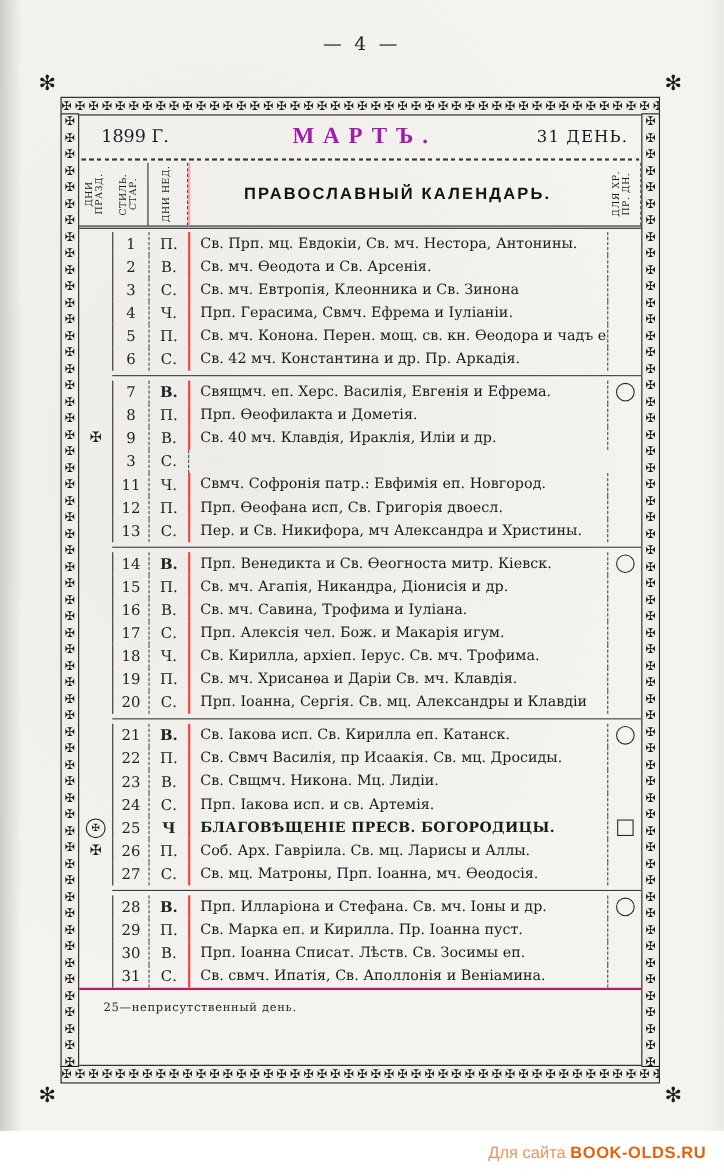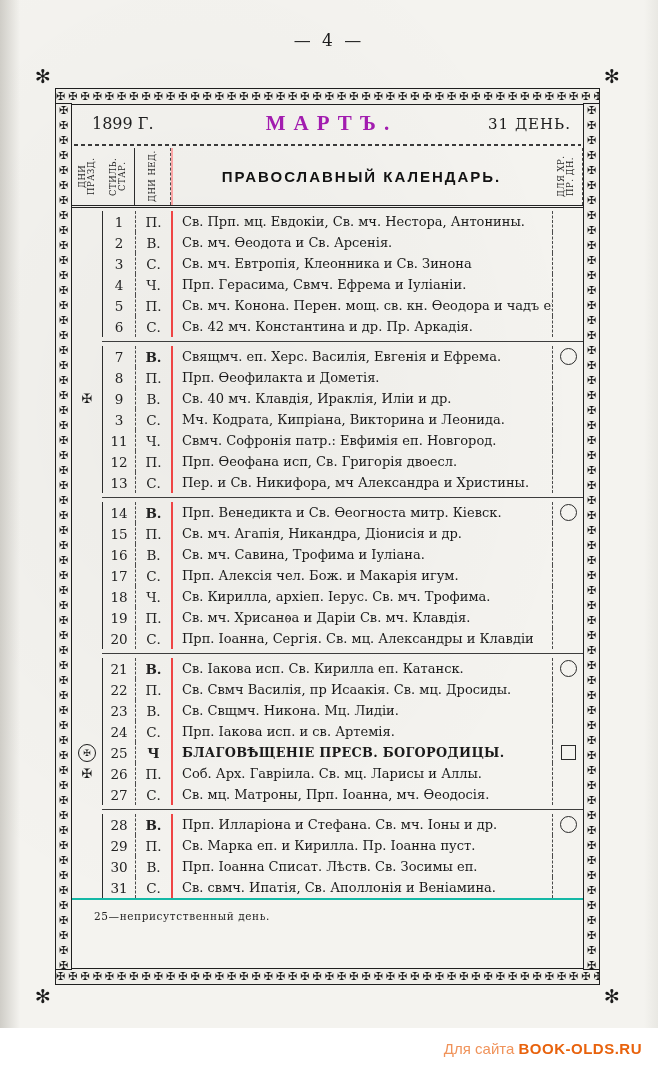--- a/index.html
+++ b/index.html
@@ -82,21 +82,21 @@
   .feast .c-text{font-weight:bold;font-size:12.8px;letter-spacing:0.3px;}
   .mcircle{width:15px;height:15px;border:1.6px solid #2a2a2a;border-radius:50%;display:inline-block;}
   .msquare{width:13px;height:13px;border:1.6px solid #2a2a2a;display:inline-block;}
   .ccircle{width:16px;height:16px;border:1px solid #1c1c1c;border-radius:50%;
     display:inline-flex;align-items:center;justify-content:center;font-size:9px;font-style:normal;}
   .group-sep{display:flex;height:9px;min-height:9px;align-items:center;}
   .gs-l{width:30px;align-self:stretch;}
   .gs-r{flex:1;border-top:1px solid #3d3d3d;align-self:center;height:0;}
 
   
-  .footarea{flex:1;border-top:2px solid #14b8a6;padding-top:10px;}
+  .footarea{flex:1;border-top:2px solid #be185d;padding-top:10px;}
   .footnote{font-size:10.5px;letter-spacing:0.6px;color:#242424;padding-left:22px;}
 
   
   .watermark{position:absolute;right:16px;top:1040px;font-family:"Liberation Sans", sans-serif;font-size:15px;}
   .wm-prefix{color:#f0935a;}
   .wm-site{color:#e8620c;font-weight:bold;letter-spacing:0.5px;}
 </style>
 </head>
 <body>
 
@@ -199,21 +199,20 @@
           </span>
           <span class="c-date">9</span>
           <span class="c-day">В.</span>
           <span class="c-text">Св. 40 мч. Клавдія, Ираклія, Иліи и др.</span>
           <span class="c-right"></span>
         </div>
         <div class="row">
           <span class="c-left"></span>
           <span class="c-date">3</span>
           <span class="c-day">С.</span>
-          <span class="c-text">Мч. Кодрата, Кипріана, Викторина и Леонида.</span>
           <span class="c-right"></span>
         </div>
         <div class="row">
           <span class="c-left"></span>
           <span class="c-date">11</span>
           <span class="c-day">Ч.</span>
           <span class="c-text">Свмч. Софронія патр.: Евфимія еп. Новгород.</span>
           <span class="c-right"></span>
         </div>
         <div class="row">

